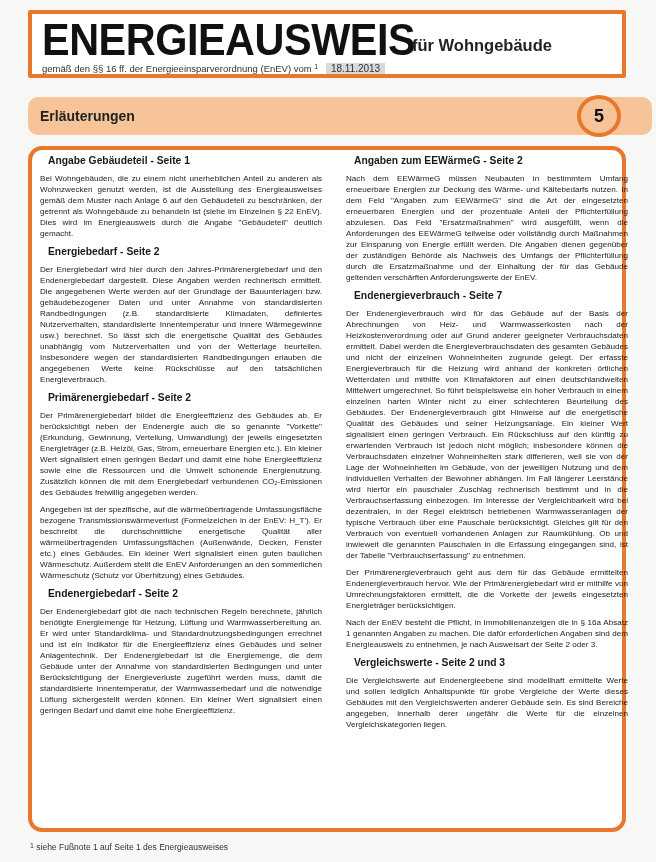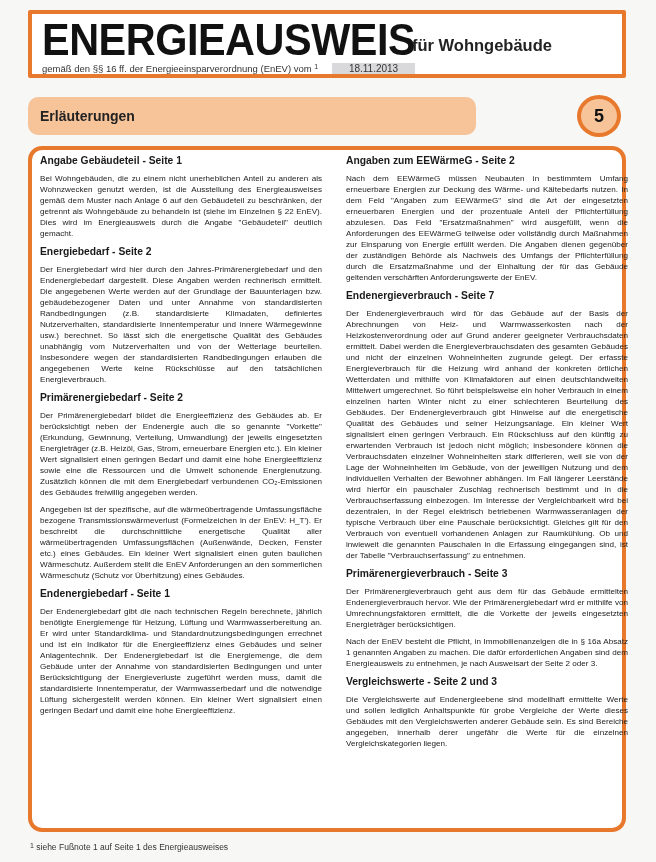--- a/index.html
+++ b/index.html
@@ -16,45 +16,45 @@
   .title-main {
     font-family: "Liberation Sans", sans-serif; font-weight: bold; font-size: 45px;
     letter-spacing: -0.5px; color: #111; line-height: 48px; transform: scaleX(0.92);
     transform-origin: left; display: inline-block;
   }
   .title-sub {
     position: absolute; left: 380px; top: 22px; font-size: 16.5px; font-weight: bold; color: #222;
   }
   .subtitle-row { position: absolute; left: 10px; top: 49px; font-size: 9.5px; color: #333; white-space: nowrap; }
   .date-field {
-    display: inline-block; background: #d9d9dc; padding: 0 17px; margin-left: 11px;
+    display: inline-block; background: #d9d9dc; padding: 0 5px; margin-left: 5px;
     font-size: 10px; color: #333;
   }
   .sup { font-size: 7px; vertical-align: top; }
   .section-bar {
-    position: absolute; left: 28px; top: 97px; width: 448px; height: 38px;
+    position: absolute; left: 28px; top: 97px; width: 624px; height: 38px;
     background: #f7c49a; border-radius: 10px; box-sizing: border-box;
   }
   .section-title { position: absolute; left: 12px; top: 11px; font-size: 14px; font-weight: bold; color: #222; }
   .page-num {
     position: absolute; left: 577px; top: 95px; width: 44px; height: 42px; box-sizing: border-box;
     border: 4px solid #e8792c; border-radius: 50%; background: #f7c49a;
     font-size: 18px; font-weight: bold; text-align: center; line-height: 34px; color: #111;
   }
   .content-box {
     position: absolute; left: 28px; top: 146px; width: 598px; height: 686px;
     border: 4px solid #e8792c; border-radius: 14px; background: #fff; box-sizing: border-box;
   }
   .col {
     position: absolute; top: 4px; width: 282px; font-size: 8.1px; line-height: 11px; color: #222;
   }
   .col.left { left: 8px; }
   .col.right { left: 314px; }
   .col h3 {
-    margin: 0 0 5px 0; font-size: 10.3px; font-weight: bold; color: #1a1a1a; line-height: 14px;
+    margin: 0 0 5px 8px; font-size: 10.3px; font-weight: bold; color: #1a1a1a; line-height: 14px;
   }
   .col p { margin: 0 0 6px 0; text-align: justify; }
   .footnote { position: absolute; left: 30px; top: 842px; font-size: 8.5px; color: #333; }
 </style>
 </head>
 <body>
 
 <div class="header-box">
   <div class="title-row">
     <span class="title-main">ENERGIEAUSWEIS</span>
@@ -83,36 +83,35 @@
       <p>Der Energiebedarf wird hier durch den Jahres-Primärenergiebedarf und den Endenergiebedarf dargestellt. Diese Angaben werden rechnerisch ermittelt. Die angegebenen Werte werden auf der Grundlage der Bauunterlagen bzw. gebäudebezogener Daten und unter Annahme von standardisierten Randbedingungen (z.B. standardisierte Klimadaten, definiertes Nutzerverhalten, standardisierte Innentemperatur und innere Wärmegewinne usw.) berechnet. So lässt sich die energetische Qualität des Gebäudes unabhängig vom Nutzerverhalten und von der Wetterlage beurteilen. Insbesondere wegen der standardisierten Randbedingungen erlauben die angegebenen Werte keine Rückschlüsse auf den tatsächlichen Energieverbrauch.</p>
     </div>
     <div>
       <h3>Primärenergiebedarf - Seite 2</h3>
       <p>Der Primärenergiebedarf bildet die Energieeffizienz des Gebäudes ab. Er berücksichtigt neben der Endenergie auch die so genannte "Vorkette" (Erkundung, Gewinnung, Verteilung, Umwandlung) der jeweils eingesetzten Energieträger (z.B. Heizöl, Gas, Strom, erneuerbare Energien etc.). Ein kleiner Wert signalisiert einen geringen Bedarf und damit eine hohe Energieeffizienz sowie eine die Ressourcen und die Umwelt schonende Energienutzung. Zusätzlich können die mit dem Energiebedarf verbundenen CO₂-Emissionen des Gebäudes freiwillig angegeben werden.</p>
     </div>
     <div>
       <p>Angegeben ist der spezifische, auf die wärmeübertragende Umfassungsfläche bezogene Transmissionswärmeverlust (Formelzeichen in der EnEV: H_T'). Er beschreibt die durchschnittliche energetische Qualität aller wärmeübertragenden Umfassungsflächen (Außenwände, Decken, Fenster etc.) eines Gebäudes. Ein kleiner Wert signalisiert einen guten baulichen Wärmeschutz. Außerdem stellt die EnEV Anforderungen an den sommerlichen Wärmeschutz (Schutz vor Überhitzung) eines Gebäudes.</p>
     </div>
     <div>
-      <h3>Endenergiebedarf - Seite 1</h3>
+      <h3>Endenergiebedarf - Seite 2</h3>
       <p>Der Endenergiebedarf gibt die nach technischen Regeln berechnete, jährlich benötigte Energiemenge für Heizung, Lüftung und Warmwasserbereitung an. Er wird unter Standardklima- und Standardnutzungsbedingungen errechnet und ist ein Indikator für die Energieeffizienz eines Gebäudes und seiner Anlagentechnik. Der Endenergiebedarf ist die Energiemenge, die dem Gebäude unter der Annahme von standardisierten Bedingungen und unter Berücksichtigung der Energieverluste zugeführt werden muss, damit die standardisierte Innentemperatur, der Warmwasserbedarf und die notwendige Lüftung sichergestellt werden können. Ein kleiner Wert signalisiert einen geringen Bedarf und damit eine hohe Energieeffizienz.</p>
     </div>
   </div>
 
   <div class="col right">
     <div>
       <h3>Angaben zum EEWärmeG - Seite 2</h3>
       <p>Nach dem EEWärmeG müssen Neubauten in bestimmtem Umfang erneuerbare Energien zur Deckung des Wärme- und Kältebedarfs nutzen. In dem Feld "Angaben zum EEWärmeG" sind die Art der eingesetzten erneuerbaren Energien und der prozentuale Anteil der Pflichterfüllung abzulesen. Das Feld "Ersatzmaßnahmen" wird ausgefüllt, wenn die Anforderungen des EEWärmeG teilweise oder vollständig durch Maßnahmen zur Einsparung von Energie erfüllt werden. Die Angaben dienen gegenüber der zuständigen Behörde als Nachweis des Umfangs der Pflichterfüllung durch die Ersatzmaßnahme und der Einhaltung der für das Gebäude geltenden verschärften Anforderungswerte der EnEV.</p>
     </div>
     <div>
       <h3>Endenergieverbrauch - Seite 7</h3>
       <p>Der Endenergieverbrauch wird für das Gebäude auf der Basis der Abrechnungen von Heiz- und Warmwasserkosten nach der Heizkostenverordnung oder auf Grund anderer geeigneter Verbrauchsdaten ermittelt. Dabei werden die Energieverbrauchsdaten des gesamten Gebäudes und nicht der einzelnen Wohneinheiten zugrunde gelegt. Der erfasste Energieverbrauch für die Heizung wird anhand der konkreten örtlichen Wetterdaten und mithilfe von Klimafaktoren auf einen deutschlandweiten Mittelwert umgerechnet. So führt beispielsweise ein hoher Verbrauch in einem einzelnen harten Winter nicht zu einer schlechteren Beurteilung des Gebäudes. Der Endenergieverbrauch gibt Hinweise auf die energetische Qualität des Gebäudes und seiner Heizungsanlage. Ein kleiner Wert signalisiert einen geringen Verbrauch. Ein Rückschluss auf den künftig zu erwartenden Verbrauch ist jedoch nicht möglich; insbesondere können die Verbrauchsdaten einzelner Wohneinheiten stark differieren, weil sie von der Lage der Wohneinheiten im Gebäude, von der jeweiligen Nutzung und dem individuellen Verhalten der Bewohner abhängen. Im Fall längerer Leerstände wird hierfür ein pauschaler Zuschlag rechnerisch bestimmt und in die Verbrauchserfassung einbezogen. Im Interesse der Vergleichbarkeit wird bei dezentralen, in der Regel elektrisch betriebenen Warmwasseranlagen der typische Verbrauch über eine Pauschale berücksichtigt. Gleiches gilt für den Verbrauch von eventuell vorhandenen Anlagen zur Raumkühlung. Ob und inwieweit die genannten Pauschalen in die Erfassung eingegangen sind, ist der Tabelle "Verbrauchserfassung" zu entnehmen.</p>
     </div>
     <div>
-      <h3>Primärenergieverbrauch - Seite 3</h3>
       <p>Der Primärenergieverbrauch geht aus dem für das Gebäude ermittelten Endenergieverbrauch hervor. Wie der Primärenergiebedarf wird er mithilfe von Umrechnungsfaktoren ermittelt, die die Vorkette der jeweils eingesetzten Energieträger berücksichtigen.</p>
     </div>
     <div>
       <p>Nach der EnEV besteht die Pflicht, in Immobilienanzeigen die in § 16a Absatz 1 genannten Angaben zu machen. Die dafür erforderlichen Angaben sind dem Energieausweis zu entnehmen, je nach Ausweisart der Seite 2 oder 3.</p>
     </div>
     <div>
       <h3>Vergleichswerte - Seite 2 und 3</h3>
       <p>Die Vergleichswerte auf Endenergieebene sind modellhaft ermittelte Werte und sollen lediglich Anhaltspunkte für grobe Vergleiche der Werte dieses Gebäudes mit den Vergleichswerten anderer Gebäude sein. Es sind Bereiche angegeben, innerhalb derer ungefähr die Werte für die einzelnen Vergleichskategorien liegen.</p>
     </div>
   </div>

